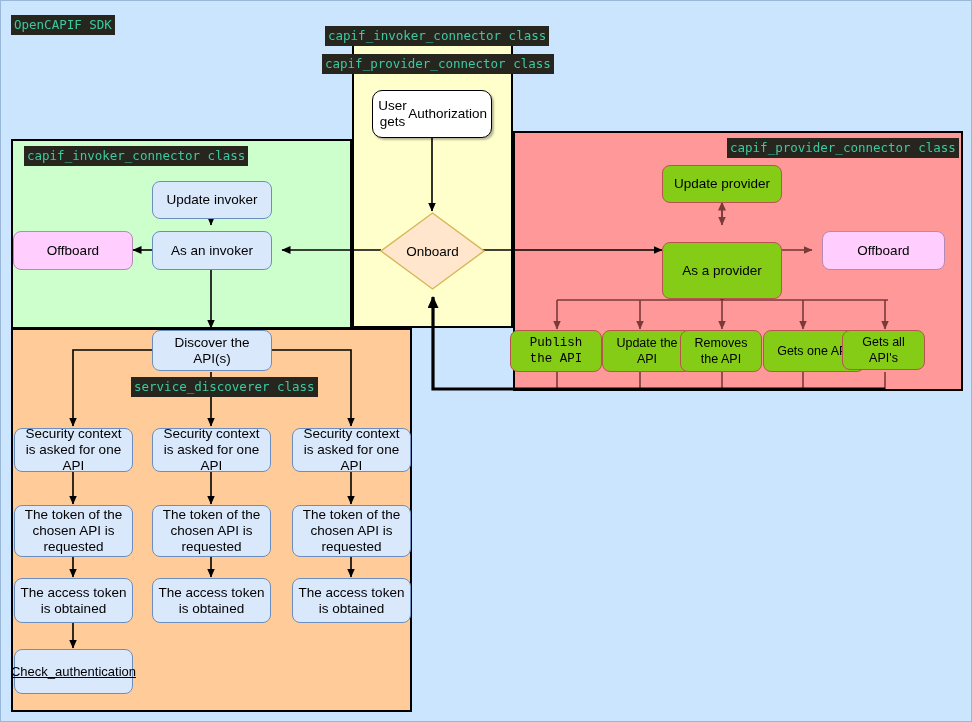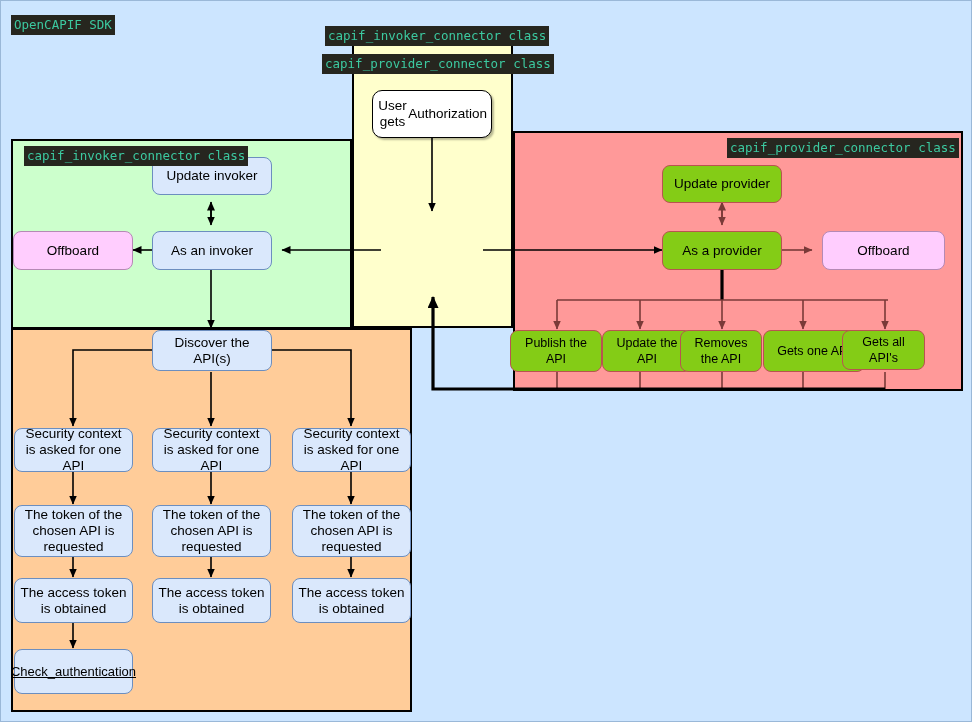--- a/index.html
+++ b/index.html
@@ -110,20 +110,21 @@
   <div class="classtag" style="left:10px;top:14px;">OpenCAPIF SDK</div>
 
   <div class="classtag" style="left:324px;top:25px;">capif_invoker_connector class</div>
 
   <div class="classtag" style="left:321px;top:53px;">capif_provider_connector class</div>
 
   <div class="classtag" style="left:23px;top:145px;">capif_invoker_connector class</div>
 
   <div class="classtag" style="left:726px;top:137px;">capif_provider_connector class</div>
 
+  <div class="classtag" style="left:130px;top:376px;">service_discoverer class</div>
 
   <svg class="edges" viewBox="0 0 972 722" width="972" height="722">
     <defs>
       <marker id="ah" markerWidth="10" markerHeight="8" refX="8.5" refY="4" orient="auto" markerUnits="userSpaceOnUse">
         <path d="M0,0 L9,4 L0,8 z" fill="#000"></path>
       </marker>
       <marker id="ah-sal" markerWidth="10" markerHeight="8" refX="8.5" refY="4" orient="auto" markerUnits="userSpaceOnUse">
         <path d="M0,0 L9,4 L0,8 z" fill="#7a3a38"></path>
       </marker>
       <marker id="ah-thick" markerWidth="13" markerHeight="11" refX="11" refY="5.5" orient="auto" markerUnits="userSpaceOnUse">
@@ -178,22 +179,28 @@
     <path class="ln-sal" d="M884,371 L884,388"></path>
 
     <path class="ln-thick" d="M884,388 L432,388 L432,296" marker-end="url(#ah-thick)"></path>
   </svg>
 
   <div class="node white" style="left:371px;top:89px;width:120px;height:48px;flex-direction:row;">
     <span>User gets</span>
     <span>Authorization</span>
   </div>
 
-
-  <div class="node blue" style="left:151px;top:156px;width:120px;height:38px;">Update invoker</div>
+  <div class="diamond-wrap" style="left:379px;top:211px;width:105px;height:78px;">
+    <svg width="105" height="78" viewBox="0 0 105 78">
+      <polygon points="52.5,1 104,39 52.5,77 1,39" fill="#ffe6cc" stroke="#d6b656" stroke-width="1.4"></polygon>
+    </svg>
+    <div class="diamond-label">Onboard</div>
+  </div>
+
+  <div class="node blue" style="left:151px;top:180px;width:120px;height:38px;">Update invoker</div>
 
   <div class="node blue" style="left:151px;top:230px;width:120px;height:39px;">As an invoker</div>
 
   <div class="node pink" style="left:12px;top:230px;width:120px;height:39px;">Offboard</div>
 
   <div class="node blue" style="left:151px;top:329px;width:120px;height:41px;">Discover the API(s)</div>
 
   <div class="node blue" style="left:13px;top:427px;width:119px;height:44px;">Security context is asked for one API</div>
   <div class="node blue" style="left:13px;top:504px;width:119px;height:52px;">The token of the chosen API is requested</div>
   <div class="node blue" style="left:13px;top:577px;width:119px;height:45px;">The access token is obtained</div>
@@ -202,23 +209,23 @@
   <div class="node blue" style="left:151px;top:427px;width:119px;height:44px;">Security context is asked for one API</div>
   <div class="node blue" style="left:151px;top:504px;width:119px;height:52px;">The token of the chosen API is requested</div>
   <div class="node blue" style="left:151px;top:577px;width:119px;height:45px;">The access token is obtained</div>
 
   <div class="node blue" style="left:291px;top:427px;width:119px;height:44px;">Security context is asked for one API</div>
   <div class="node blue" style="left:291px;top:504px;width:119px;height:52px;">The token of the chosen API is requested</div>
   <div class="node blue" style="left:291px;top:577px;width:119px;height:45px;">The access token is obtained</div>
 
   <div class="node salmon" style="left:661px;top:164px;width:120px;height:38px;">Update provider</div>
 
-  <div class="node salmon" style="left:661px;top:230px;width:120px;height:39px;">As a provider</div>
+  <div class="node salmon" style="left:661px;top:241px;width:120px;height:57px;">As a provider</div>
 
   <div class="node pink" style="left:821px;top:230px;width:123px;height:39px;">Offboard</div>
 
-  <div class="node salmon" style="left:509px;top:329px;width:92px;height:42px;font-size:12.5px;">Publish the API</div>
+  <div class="node salmon" style="left:509px;top:329px;width:92px;height:42px;font-size:12.5px;font-family:Liberation Mono, monospace;">Publish the API</div>
   <div class="node salmon" style="left:601px;top:329px;width:90px;height:42px;font-size:12.5px;">Update the API</div>
   <div class="node salmon" style="left:679px;top:329px;width:82px;height:42px;font-size:12.5px;">Removes the API</div>
   <div class="node salmon" style="left:762px;top:329px;width:102px;height:42px;font-size:12.5px;">Gets one API</div>
   <div class="node salmon" style="left:841px;top:329px;width:83px;height:40px;font-size:12.5px;">Gets all API's</div>
 
 </div>
 
 </body></html>

